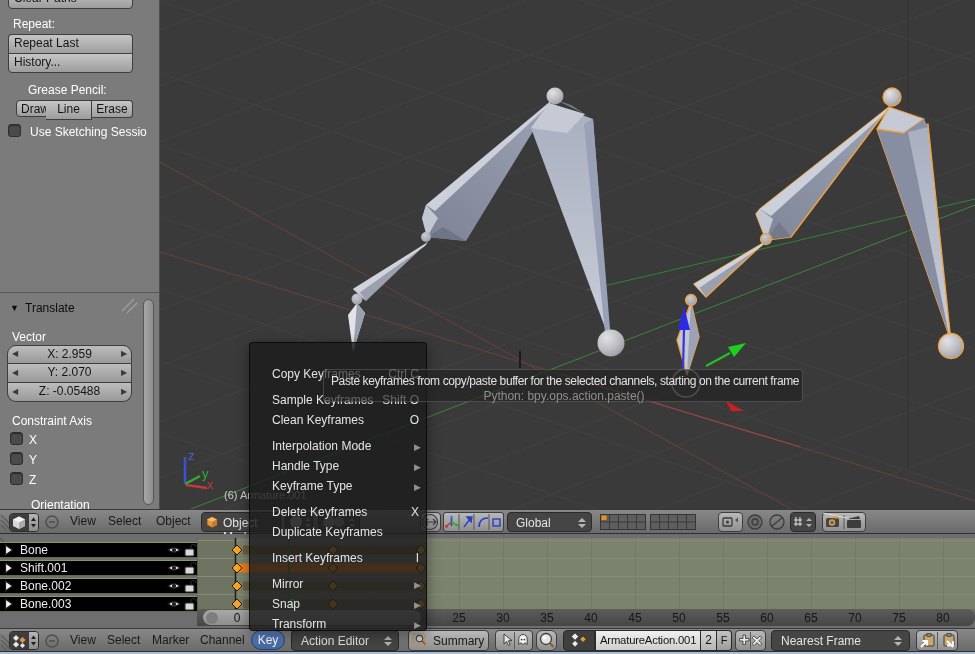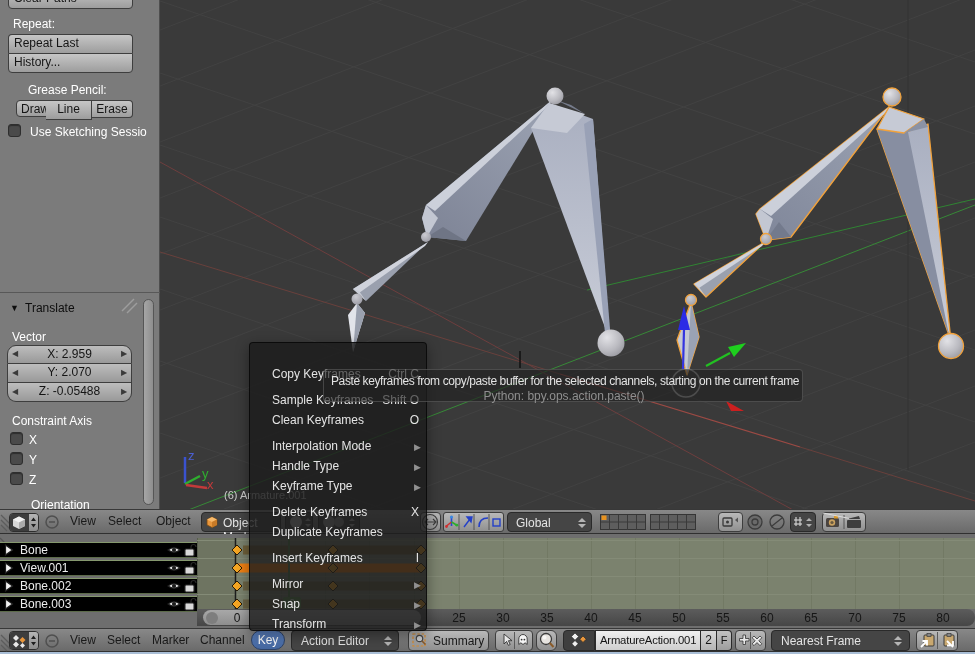--- a/index.html
+++ b/index.html
@@ -404,21 +404,21 @@
         <path d="M136,43 l5,5 l-5,5 l-5,-5 z"></path>
         <path d="M136,61 l5,5 l-5,5 l-5,-5 z"></path>
         <path d="M224,7 l5,5 l-5,5 l-5,-5 z"></path>
         <path d="M224,25 l5,5 l-5,5 l-5,-5 z"></path>
         <path d="M224,43 l5,5 l-5,5 l-5,-5 z"></path>
         <path d="M224,61 l5,5 l-5,5 l-5,-5 z"></path>
       </g>
     </svg>
 
     <div class="chrow" style="top:8px;"><span style="margin-left:20px;">Bone</span></div>
-    <div class="chrow" style="top:26px;"><span style="margin-left:20px;">View.001</span></div>
+    <div class="chrow" style="top:26px;"><span style="margin-left:20px;">Shift.001</span></div>
     <div class="chrow" style="top:44px;"><span style="margin-left:20px;">Bone.002</span></div>
     <div class="chrow" style="top:62px;"><span style="margin-left:20px;">Bone.003</span></div>
     <svg class="abs" style="left:0;top:8px" width="197" height="70">
       <g fill="#f2f2f2" stroke="#1e1e1e" stroke-width="1.2">
         <path d="M5.5,3 l7,5 l-7,5 z"></path>
           <path d="M5.5,21 l7,5 l-7,5 z"></path>
           <path d="M5.5,39 l7,5 l-7,5 z"></path>
           <path d="M5.5,57 l7,5 l-7,5 z"></path>
       </g>
       <g id="eyes">

